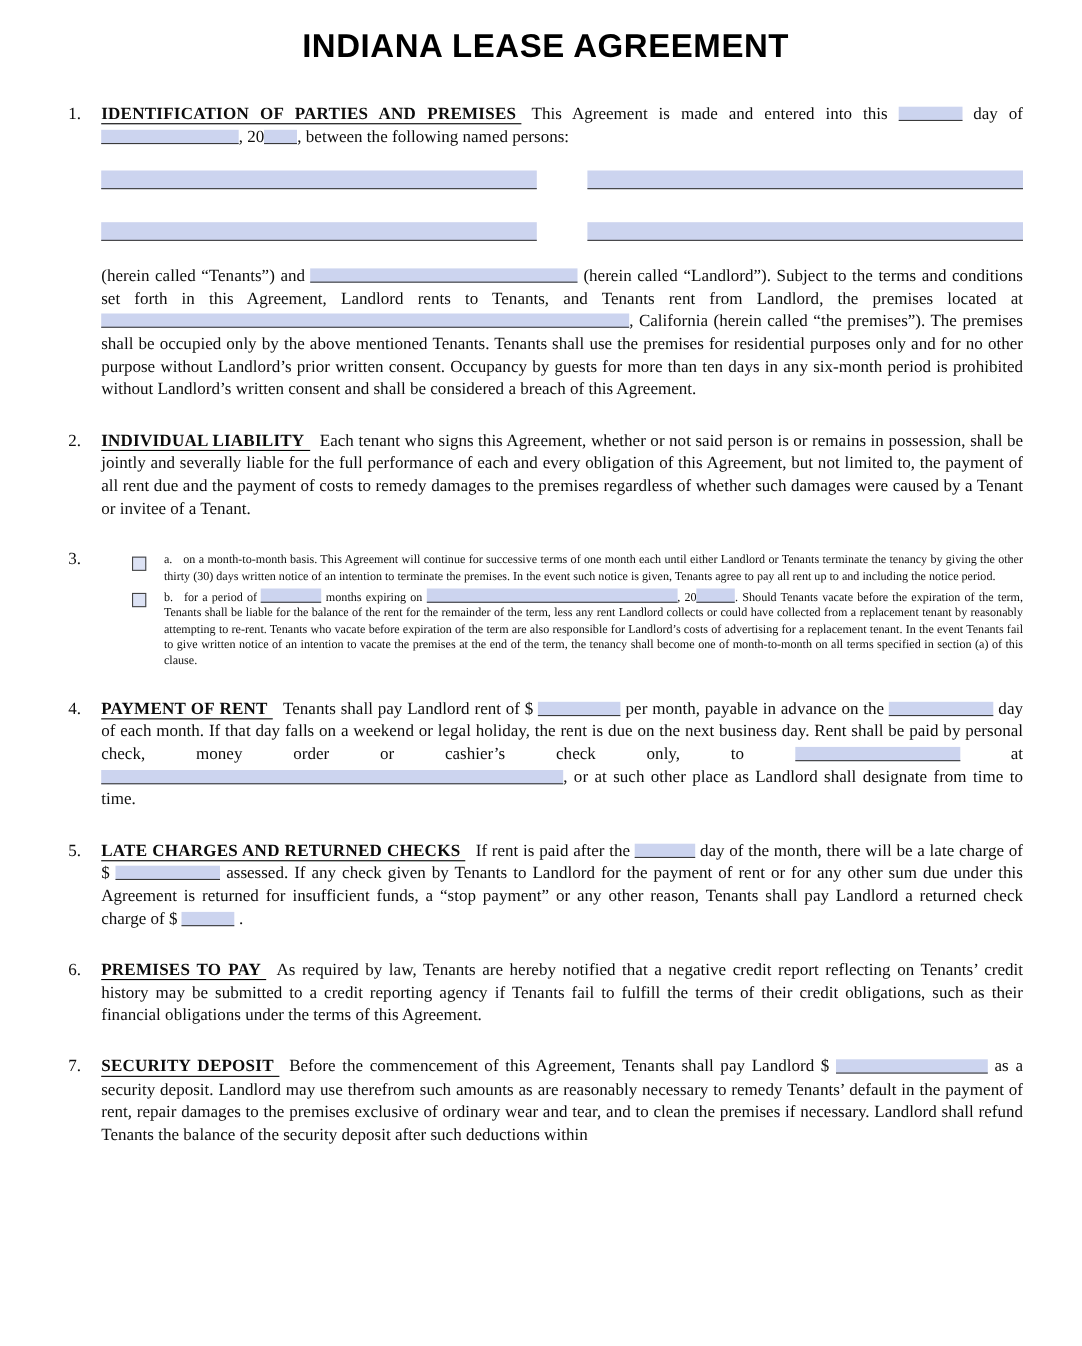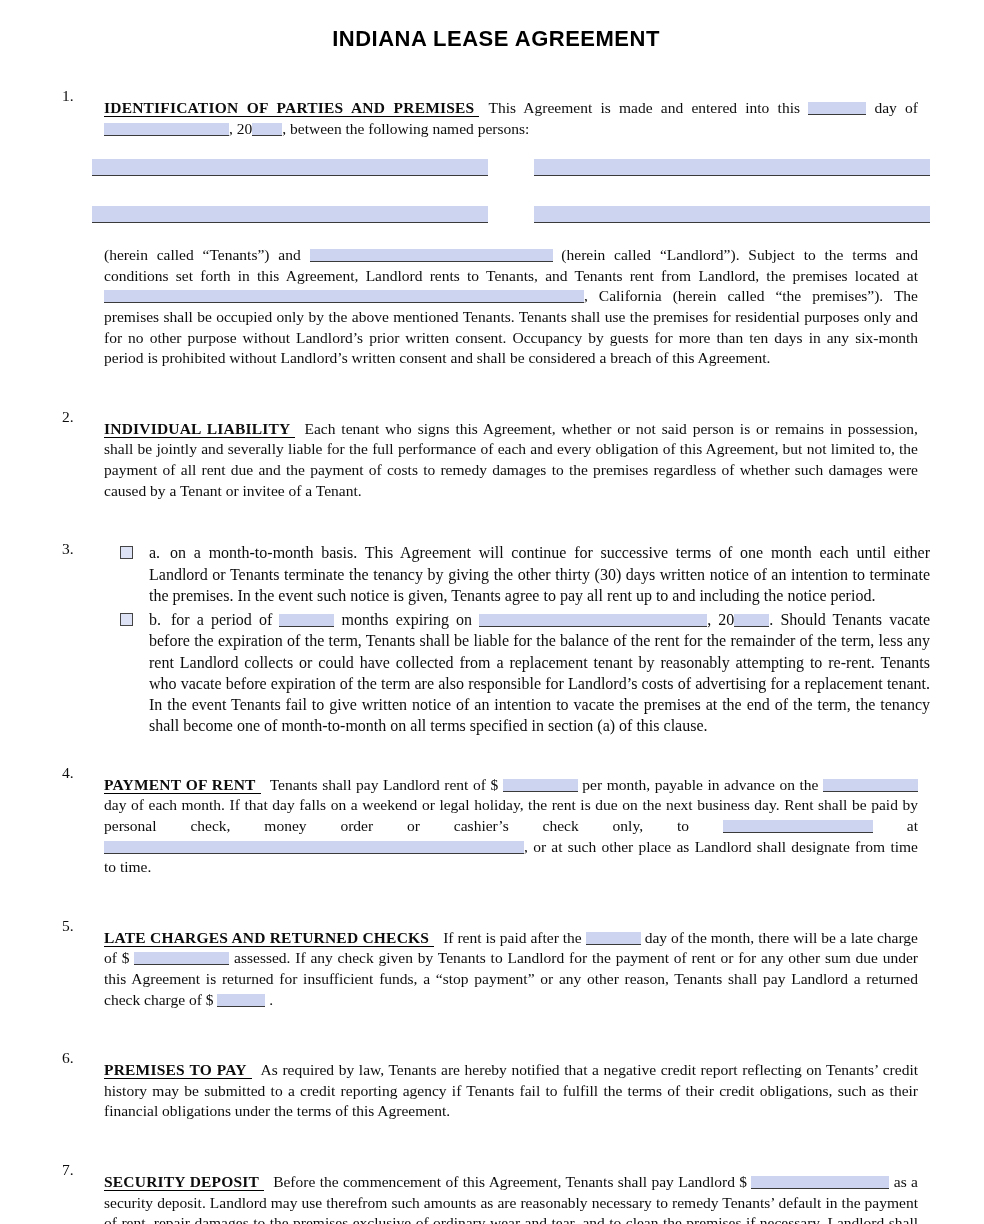--- a/index.html
+++ b/index.html
@@ -12,30 +12,30 @@
     width:984px;height:1224px;overflow:hidden;
     background:#ffffff;color:var(--ink);
     font-family:"Liberation Serif", serif;
   }
   .page{
     width:984px;height:1224px;
     padding:26px 54px 20px 62px;
   }
   .doc-title{
     font-family:"Liberation Sans", sans-serif;
-    font-weight:bold;font-size:22px;letter-spacing:.5px;
+    font-weight:bold;font-size:30px;letter-spacing:.5px;
     text-align:center;margin:0 0 34px 0;color:#000;
   }
   .section{display:flex;margin-bottom:26px;}
   .sec-num{
     flex:none;width:30px;font-size:15.5px;line-height:1.33;padding-top:0;
   }
   .sec-body{flex:1;min-width:0;}
   .para{
-    margin:12px;text-align:justify;font-size:15.5px;line-height:1.33;
+    margin:0;text-align:justify;font-size:15.5px;line-height:1.33;
   }
   .sec-heading{
     font-weight:bold;letter-spacing:.2px;
     border-bottom:1.5px solid #000;
     padding-right:5px;margin-right:9px;
   }
   .blank{
     display:inline-block;height:13px;
     background:var(--blank);
     border-bottom:1px solid #3a3a3a;
@@ -51,21 +51,21 @@
     border-bottom:1px solid #3a3a3a;
   }
   .sub-item{display:flex;margin-top:3px;}
   .checkbox{
     flex:none;width:13px;height:13px;
     border:1px solid #444;background:#dde3f5;
     margin:4px 16px 0 28px;
   }
   .sub-text{
     flex:1;min-width:0;text-align:justify;
-    font-size:16px;line-height:1.33;
+    font-size:11px;line-height:1.33;
   }
   .sub-label{margin-right:10px;}
   .tight{margin-bottom:2px;}
 </style>
 </head>
 <body>
 
 <div class="page">
 
   <h1 class="doc-title">INDIANA LEASE AGREEMENT</h1>

